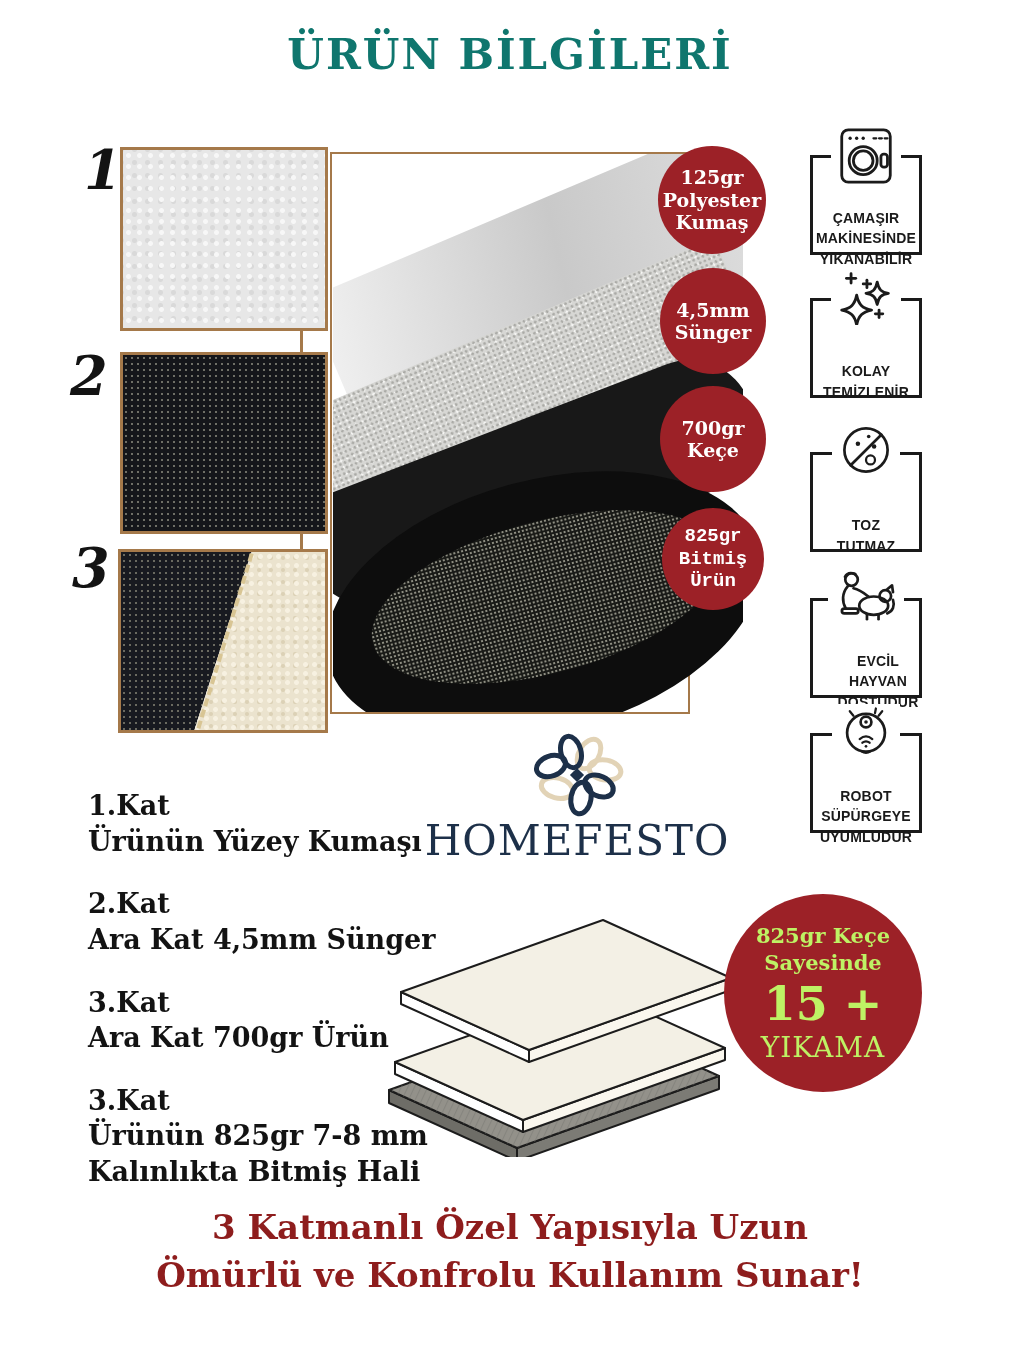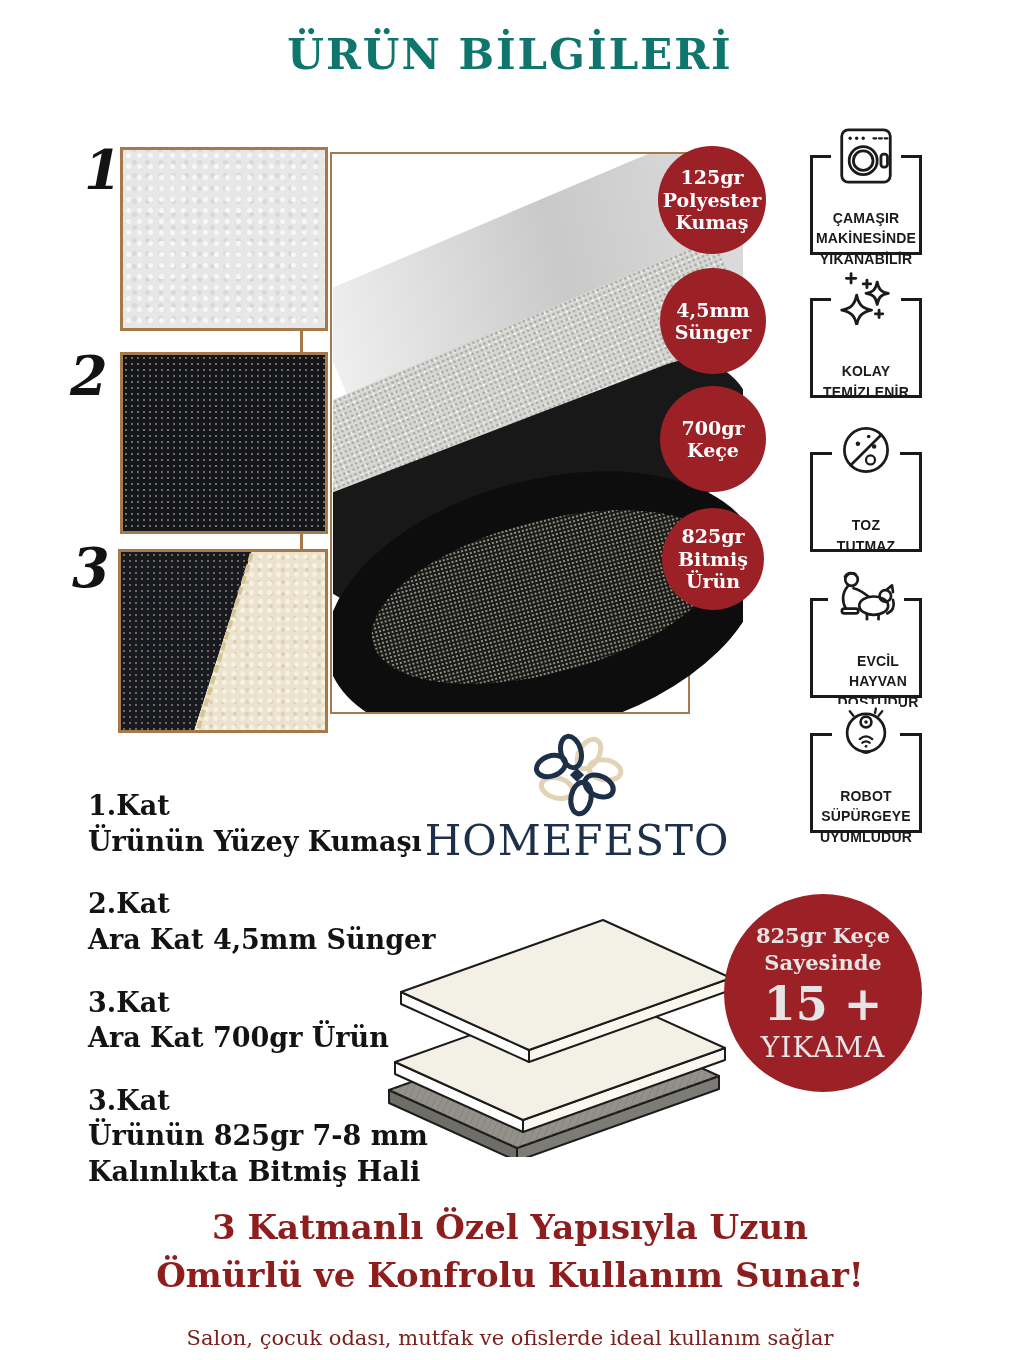--- a/index.html
+++ b/index.html
@@ -51,21 +51,21 @@
   .ph-roll-inner{position:absolute;left:48px;top:42px;right:38px;bottom:58px;border-radius:50%;
         background-color:#191a17;background-image:radial-gradient(#8f8f83 0.9px,transparent 1.3px);background-size:4px 4px;}
 
   
   .badge{position:absolute;border-radius:50%;background:#9c2127;color:#ffffff;
          display:flex;align-items:center;justify-content:center;text-align:center;
          font-weight:bold;font-size:19px;line-height:1.18;}
   #badge1{left:658px;top:146px;width:108px;height:108px;}
   #badge2{left:660px;top:268px;width:106px;height:106px;}
   #badge3{left:660px;top:386px;width:106px;height:106px;}
-  #badge4{left:662px;top:508px;width:102px;height:102px;}
+  #badge4{left:662px;top:508px;width:102px;height:102px;font-family:Liberation Mono, monospace;}
   #badge5{left:657px;top:626px;width:110px;height:110px;}
 
   
   .feature{position:absolute;left:810px;width:112px;height:100px;border:3px solid #1a1a1a;box-sizing:border-box;
            display:flex;flex-direction:column;justify-content:center;align-items:center;text-align:center;padding-top:22px;}
   .feature .label{font-family:"Liberation Sans",sans-serif;font-weight:bold;font-size:14px;
            line-height:1.45;letter-spacing:0.2px;color:#1a1a1a;margin-top:45px;}
   .feature .icon{position:absolute;top:-32px;left:50%;transform:translateX(-50%);background:#ffffff;padding:0 7px;line-height:0;}
   #feat1{top:155px;} #feat2{top:298px;} #feat3{top:452px;} #feat4{top:598px;padding-left:24px;} #feat5{top:733px;}
 
@@ -77,21 +77,21 @@
   
   .logo-mark{position:absolute;left:527px;top:732px;width:100px;height:86px;}
   .brand{position:absolute;left:377px;top:816px;width:400px;text-align:center;
          font-size:42px;letter-spacing:1px;color:#1d3049;}
 
   
   .boards{position:absolute;left:383px;top:912px;width:360px;height:245px;}
 
   
   .wash-circle{position:absolute;left:724px;top:894px;width:198px;height:198px;border-radius:50%;background:#9c2127;
-         color:#e5e5e5;display:flex;flex-direction:column;align-items:center;justify-content:center;text-align:center;}
+         color:#bef264;display:flex;flex-direction:column;align-items:center;justify-content:center;text-align:center;}
   .wc-top{font-size:21px;font-weight:bold;line-height:1.3;}
   .wc-big{font-size:46px;font-weight:bold;line-height:1.15;margin-top:2px;}
   .wc-bottom{font-size:28px;font-weight:normal;letter-spacing:1px;}
 
   .headline{position:absolute;left:0;top:1204px;width:100%;text-align:center;
         font-size:34px;font-weight:bold;color:#8e1d1d;line-height:1.4;}
   .footnote{position:absolute;left:0;top:1326px;width:100%;text-align:center;font-size:21px;color:#7b201c;}
 
   svg.lineicon{stroke:#1b1b1b;fill:none;stroke-linecap:round;stroke-linejoin:round;}
 </style>
@@ -307,15 +307,14 @@
 
   <div class="wash-circle">
     <div class="wc-top preline">825gr Keçe
 Sayesinde</div>
     <div class="wc-big">15 +</div>
     <div class="wc-bottom">YIKAMA</div>
   </div>
 
   <div class="headline preline">3 Katmanlı Özel Yapısıyla Uzun
 Ömürlü ve Konfrolu Kullanım Sunar!</div>
-  <div class="footnote">Salon, çocuk odası, mutfak ve ofislerde ideal kullanım sağlar</div>
 
 </div>
 
 </body></html>

